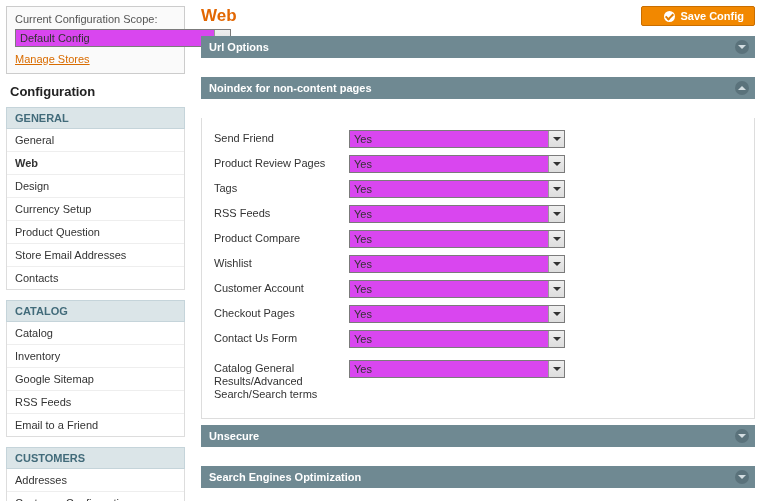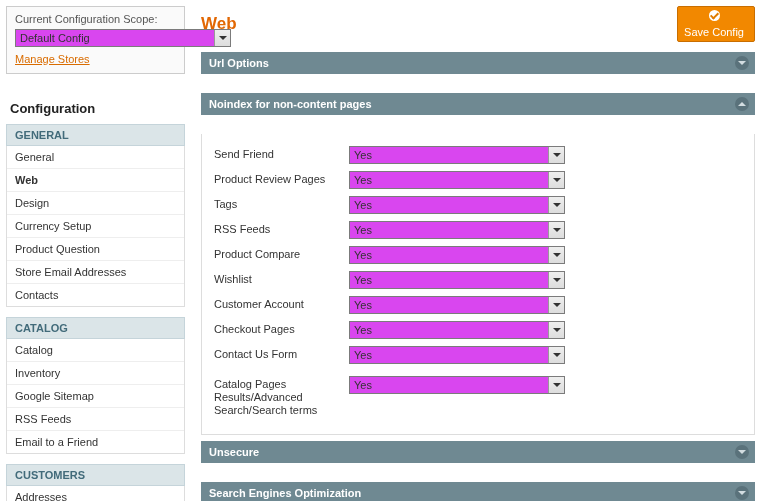--- a/index.html
+++ b/index.html
@@ -1,21 +1,21 @@
 <!DOCTYPE html>
 <html><head>
 <meta charset="utf-8">
 <style>
   * { box-sizing: border-box; margin: 0; padding: 0; }
   body { font-family: Arial, Helvetica, sans-serif; font-size: 11px; color: #333; background: #fff; }
   .wrap { display: flex; width: 761px; }
   .sidebar { width: 185px; flex-shrink: 0; padding: 6px 0 0 6px; }
   .main { flex: 1; padding: 6px 6px 6px 16px; }
 
-  .scope-box { border: 1px solid #ccc; background: #fafafa; padding: 6px 8px 8px 8px; margin-bottom: 21px; }
+  .scope-box { border: 1px solid #ccc; background: #fafafa; padding: 6px 8px 8px 8px; margin-bottom: 4px; }
   .scope-box .lbl { font-size: 11px; color: #555; margin-bottom: 4px; }
   .scope-box a { color: #d96c00; text-decoration: underline; font-size: 11px; display: inline-block; margin-top: 6px; }
 
   .config-heading { font-size: 13px; font-weight: bold; color: #222; padding: 6px 6px 8px 4px; }
 
   .nav-group-title {
     background: #dbe5e8; border: 1px solid #c5d4da;
     padding: 4px 8px; font-weight: bold; font-size: 11px; color: #426b7a;
     position: relative;
   }
@@ -24,22 +24,22 @@
     padding: 5px 8px; font-size: 11px; border-bottom: 1px solid #eee;
     background: #fff; cursor: pointer; color: #333;
   }
   .nav-list .item:last-child { border-bottom: none; }
   .nav-list .item.active { font-weight: bold; background: #fff; }
 
   .page-head { display: flex; justify-content: space-between; align-items: center; margin-bottom: 10px; }
   .page-title { font-size: 17px; color: #e26703; font-weight: bold; }
   .btn-save {
     background: #f28800; color: #fff; border: 1px solid #c96e00;
-    padding: 3px 10px 3px 6px; font-size: 11px; font-weight: normal; cursor: pointer;
-    display: flex; align-items: center; gap: 5px; border-radius: 2px; flex-direction: column;
+    padding: 3px 10px 3px 22px; font-size: 11px; font-weight: bold; cursor: pointer;
+    display: flex; align-items: center; gap: 5px; border-radius: 2px;
   }
   .btn-save .chk {
     width: 11px; height: 11px; border-radius: 50%; background: #fff; position: relative; flex-shrink: 0;
   }
   .btn-save .chk::after {
     content: ""; position: absolute; left: 3px; top: 1px; width: 3px; height: 6px;
     border: solid #e07c00; border-width: 0 2px 2px 0; transform: rotate(45deg);
   }
 
   .section-bar {
@@ -208,21 +208,21 @@
           <div class="field-row">
             <div class="field-label">Contact Us Form</div>
             <div class="field-control">
               <div class="dropdown-sim">
                 <div class="val">Yes</div>
                 <div class="arrow"></div>
               </div>
             </div>
           </div>
           <div class="field-row last-group">
-            <div class="field-label">Catalog Pages Results/Advanced Search/Search terms</div>
+            <div class="field-label">Catalog General Results/Advanced Search/Search terms</div>
             <div class="field-control">
               <div class="dropdown-sim">
                 <div class="val">Yes</div>
                 <div class="arrow"></div>
               </div>
             </div>
           </div>
         </div>
         <div class="section-bar"><span>Unsecure</span><span class="toggle down"></span></div>
         <div class="section-bar"><span>Search Engines Optimization</span><span class="toggle down"></span></div>

